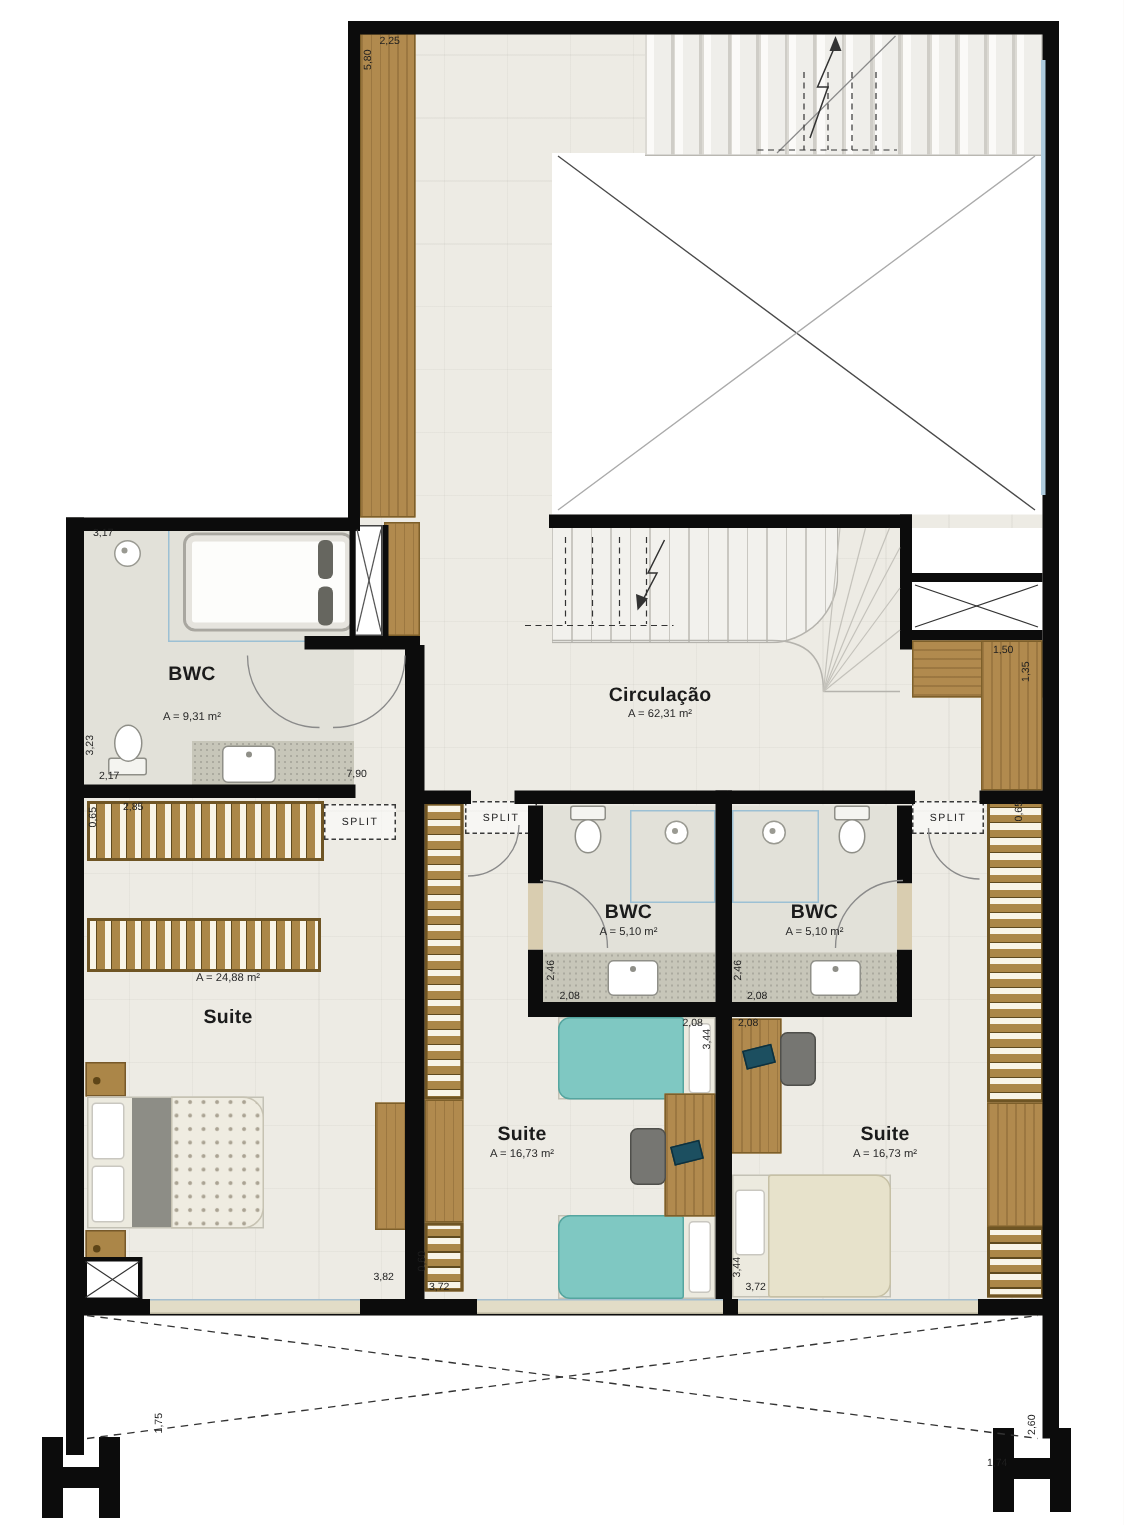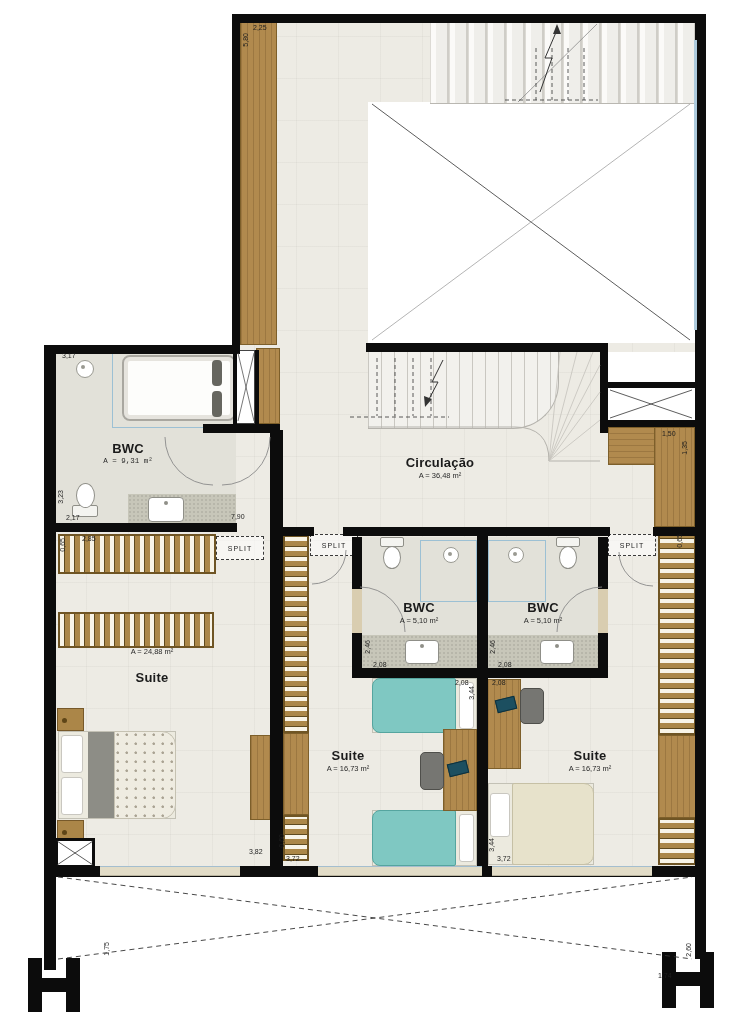--- a/index.html
+++ b/index.html
@@ -246,23 +246,23 @@
     <path d="M346,550 A34,34 0 0 1 312,584" fill="none" stroke="#8a8a8a" stroke-width="0.9"></path>
     <path d="M619,552 A34,34 0 0 0 653,586" fill="none" stroke="#8a8a8a" stroke-width="0.9"></path>
     <path d="M360,587 A45,45 0 0 1 405,632" fill="none" stroke="#8a8a8a" stroke-width="0.9"></path>
     <path d="M602,587 A45,45 0 0 0 557,632" fill="none" stroke="#8a8a8a" stroke-width="0.9"></path>
 
     <line x1="58" y1="877" x2="692" y2="959" stroke="#333" stroke-width="0.9" stroke-dasharray="5 4"></line>
     <line x1="58" y1="959" x2="692" y2="877" stroke="#333" stroke-width="0.9" stroke-dasharray="5 4"></line>
   </svg>
 
   <div class="room-name" style="left:128px;top:441px;">BWC</div>
-  <div class="room-area" style="left:128px;top:457px;font-family:Liberation Mono, monospace;">A = 9,31 m²</div>
+  <div class="room-area" style="left:128px;top:473px;">A = 9,31 m²</div>
   <div class="room-name" style="left:440px;top:455px;">Circulação</div>
-  <div class="room-area" style="left:440px;top:471px;">A = 36,48 m²</div>
+  <div class="room-area" style="left:440px;top:471px;">A = 62,31 m²</div>
   <div class="room-name" style="left:419px;top:600px;">BWC</div>
   <div class="room-area" style="left:419px;top:616px;">A = 5,10 m²</div>
   <div class="room-name" style="left:543px;top:600px;">BWC</div>
   <div class="room-area" style="left:543px;top:616px;">A = 5,10 m²</div>
   <div class="room-name" style="left:152px;top:670px;">Suite</div>
   <div class="room-area" style="left:152px;top:647px;">A = 24,88 m²</div>
   <div class="room-name" style="left:348px;top:748px;">Suite</div>
   <div class="room-area" style="left:348px;top:764px;">A = 16,73 m²</div>
   <div class="room-name" style="left:590px;top:748px;">Suite</div>
   <div class="room-area" style="left:590px;top:764px;">A = 16,73 m²</div>

